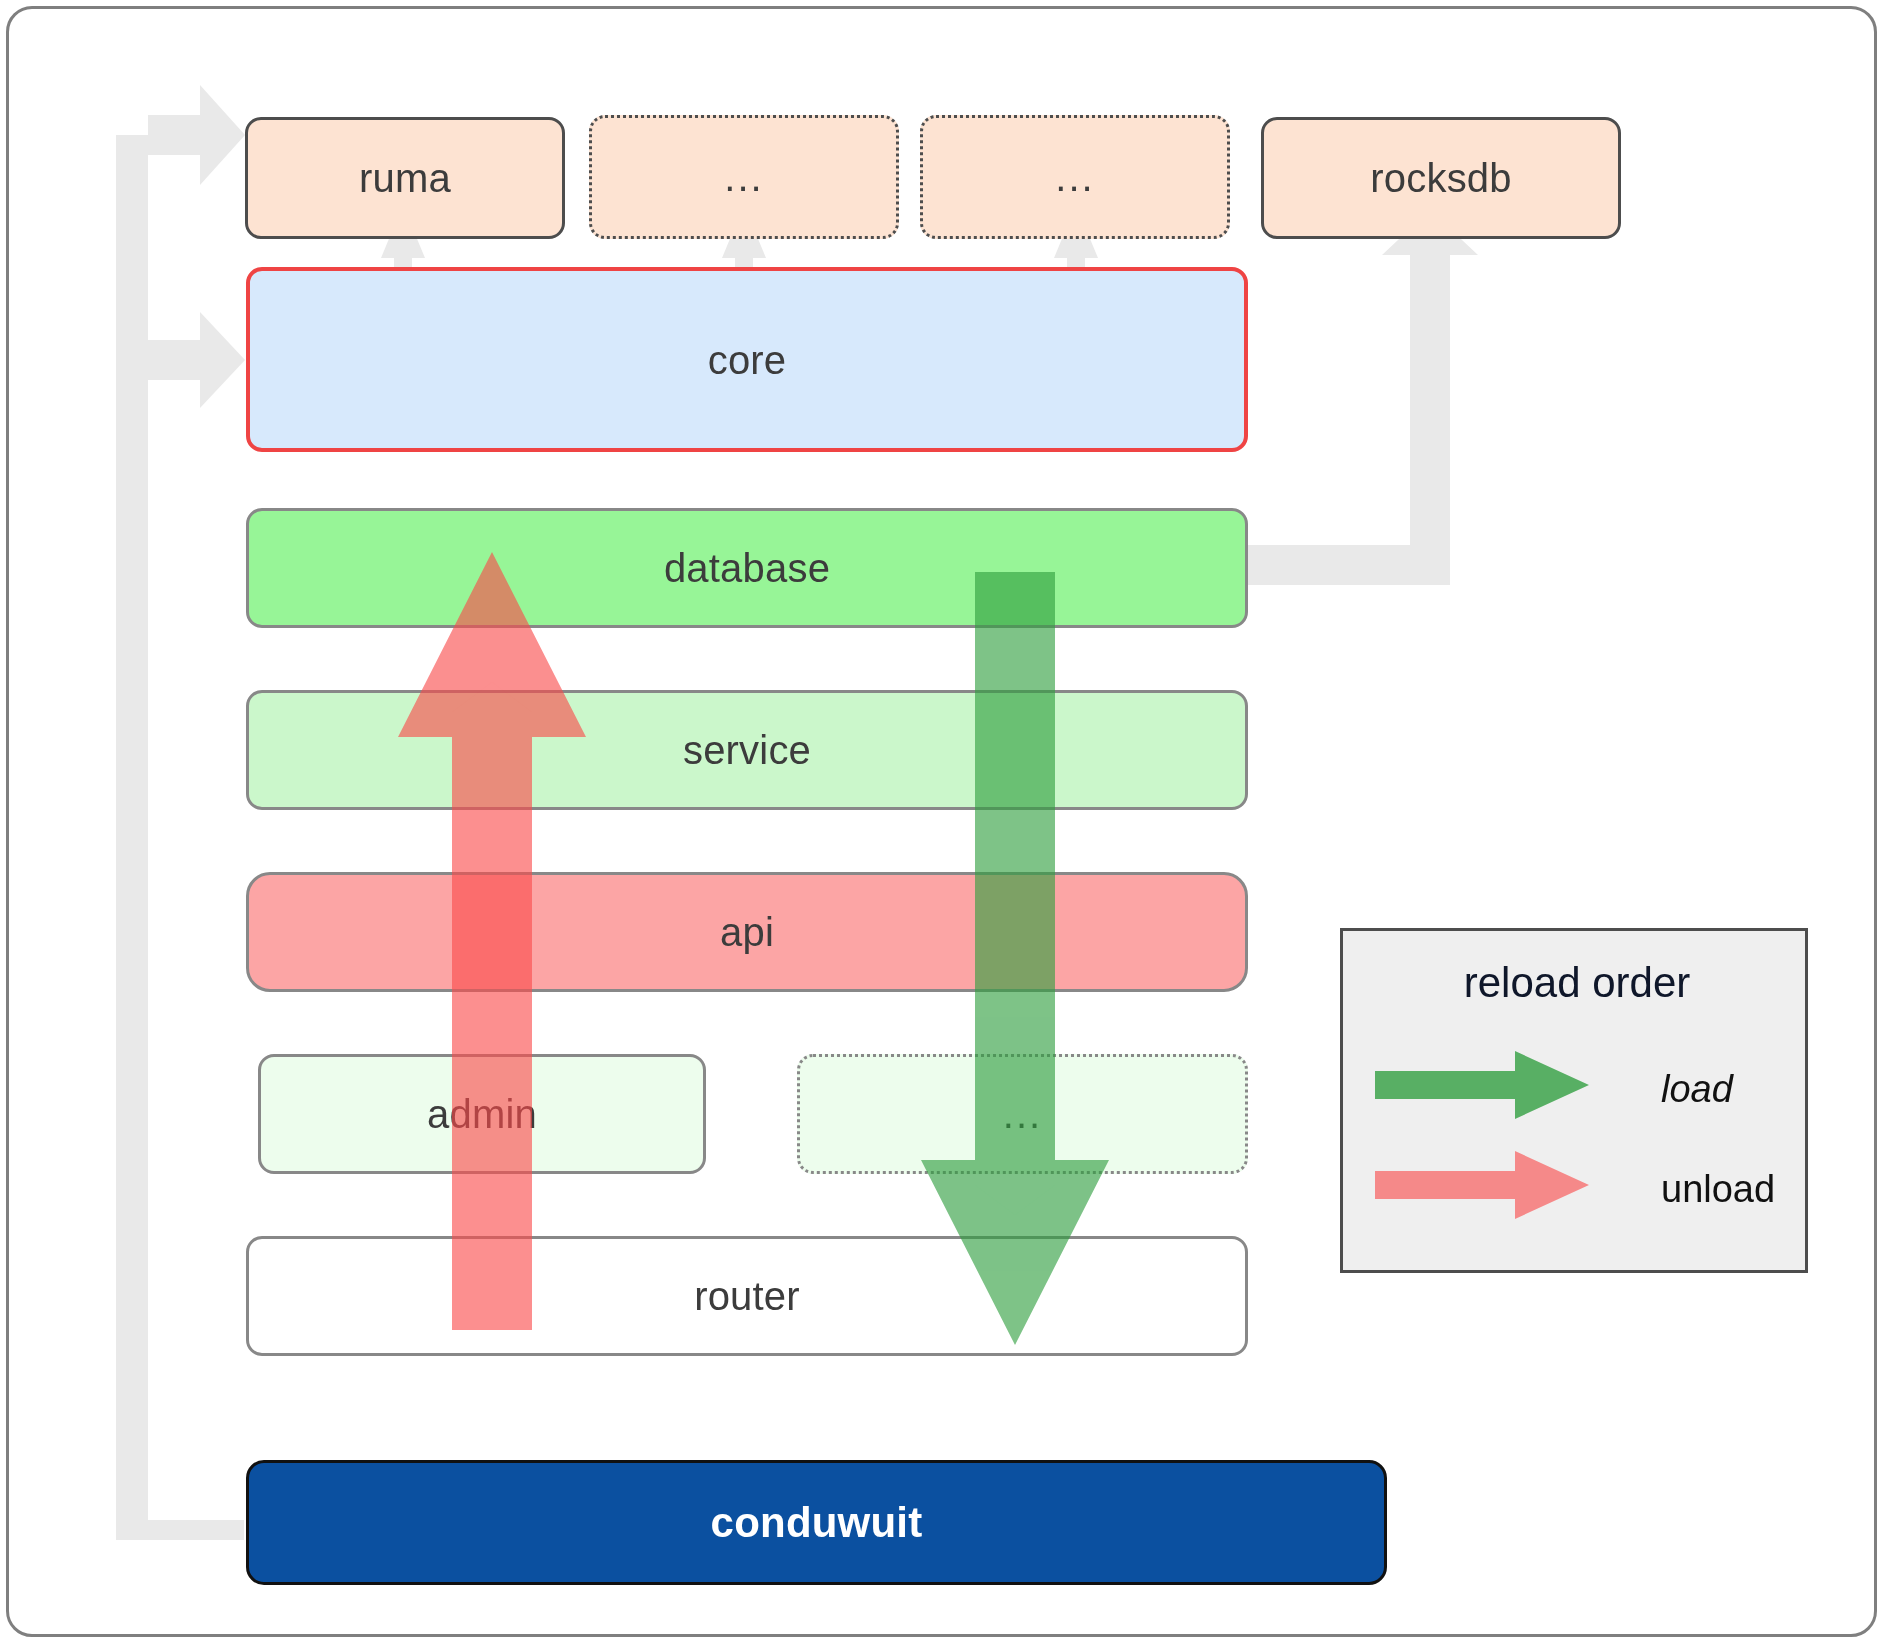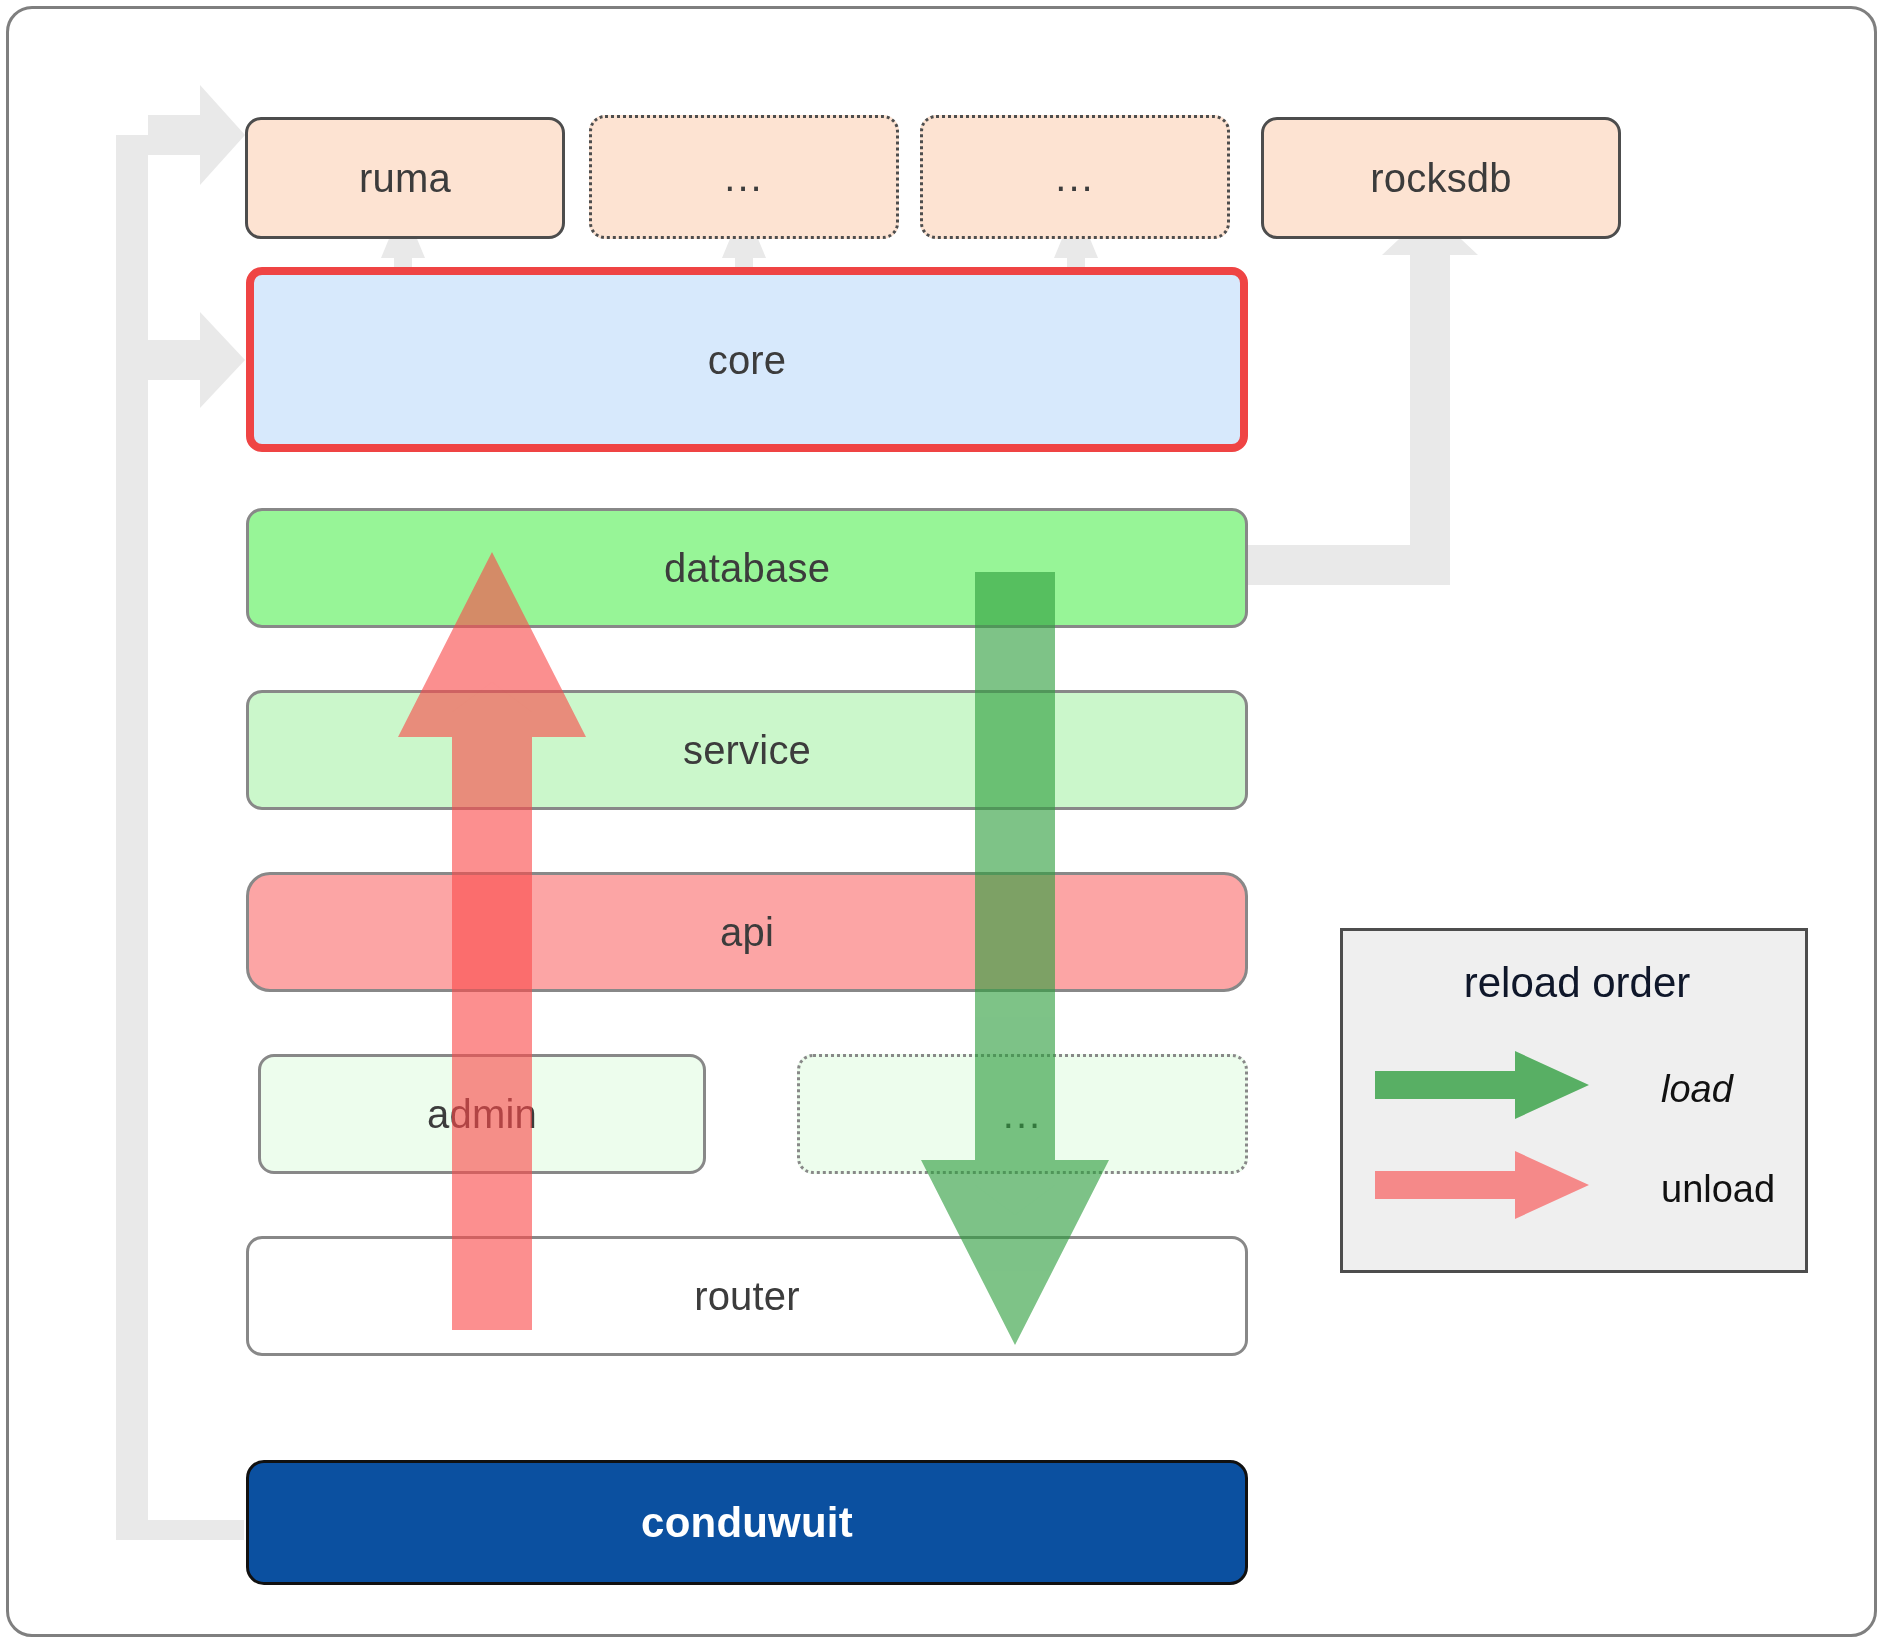--- a/index.html
+++ b/index.html
@@ -70,21 +70,21 @@
   .dep .label { color: #3c3c3c; }
   .dots {
     font-size: 40px;
     color: #3c3c3c;
     letter-spacing: 2px;
     line-height: 0.5;
   }
 
   .core-box {
     background: #d7e9fc;
-    border: 8px solid #ef4444;
+    border: 4px solid #ef4444;
     border-radius: 16px;
   }
   .db-box {
     background: #97f597;
     border: 3px solid #888888;
     border-radius: 16px;
   }
   .svc-box {
     background: #cbf7cb;
     border: 3px solid #888888;
@@ -210,21 +210,21 @@
   </div>
 
   <div class="node ellipsis-box" style="left:797px; top:1054px; width:451px; height:120px;">
     <span class="dots">...</span>
   </div>
 
   <div class="node router-box" style="left:246px; top:1236px; width:1002px; height:120px;">
     <span class="label">router</span>
   </div>
 
-  <div class="node root-box" style="left:246px; top:1460px; width:1002px; height:125px;justify-content:center;">
+  <div class="node root-box" style="left:246px; top:1460px; width:1141px; height:125px;justify-content:center;">
     <span class="label">conduwuit</span>
   </div>
 
   <svg class="layer" viewBox="0 0 1883 1643">
 
     <g opacity="0.62">
       <rect x="452" y="640" width="80" height="690" fill="#fa4b4b"></rect>
       <path d="M 492 552 L 586 737 L 532 737 L 532 712 L 492 682 L 452 712 L 452 737 L 398 737 Z" fill="#fa4b4b"></path>
     </g>
 

